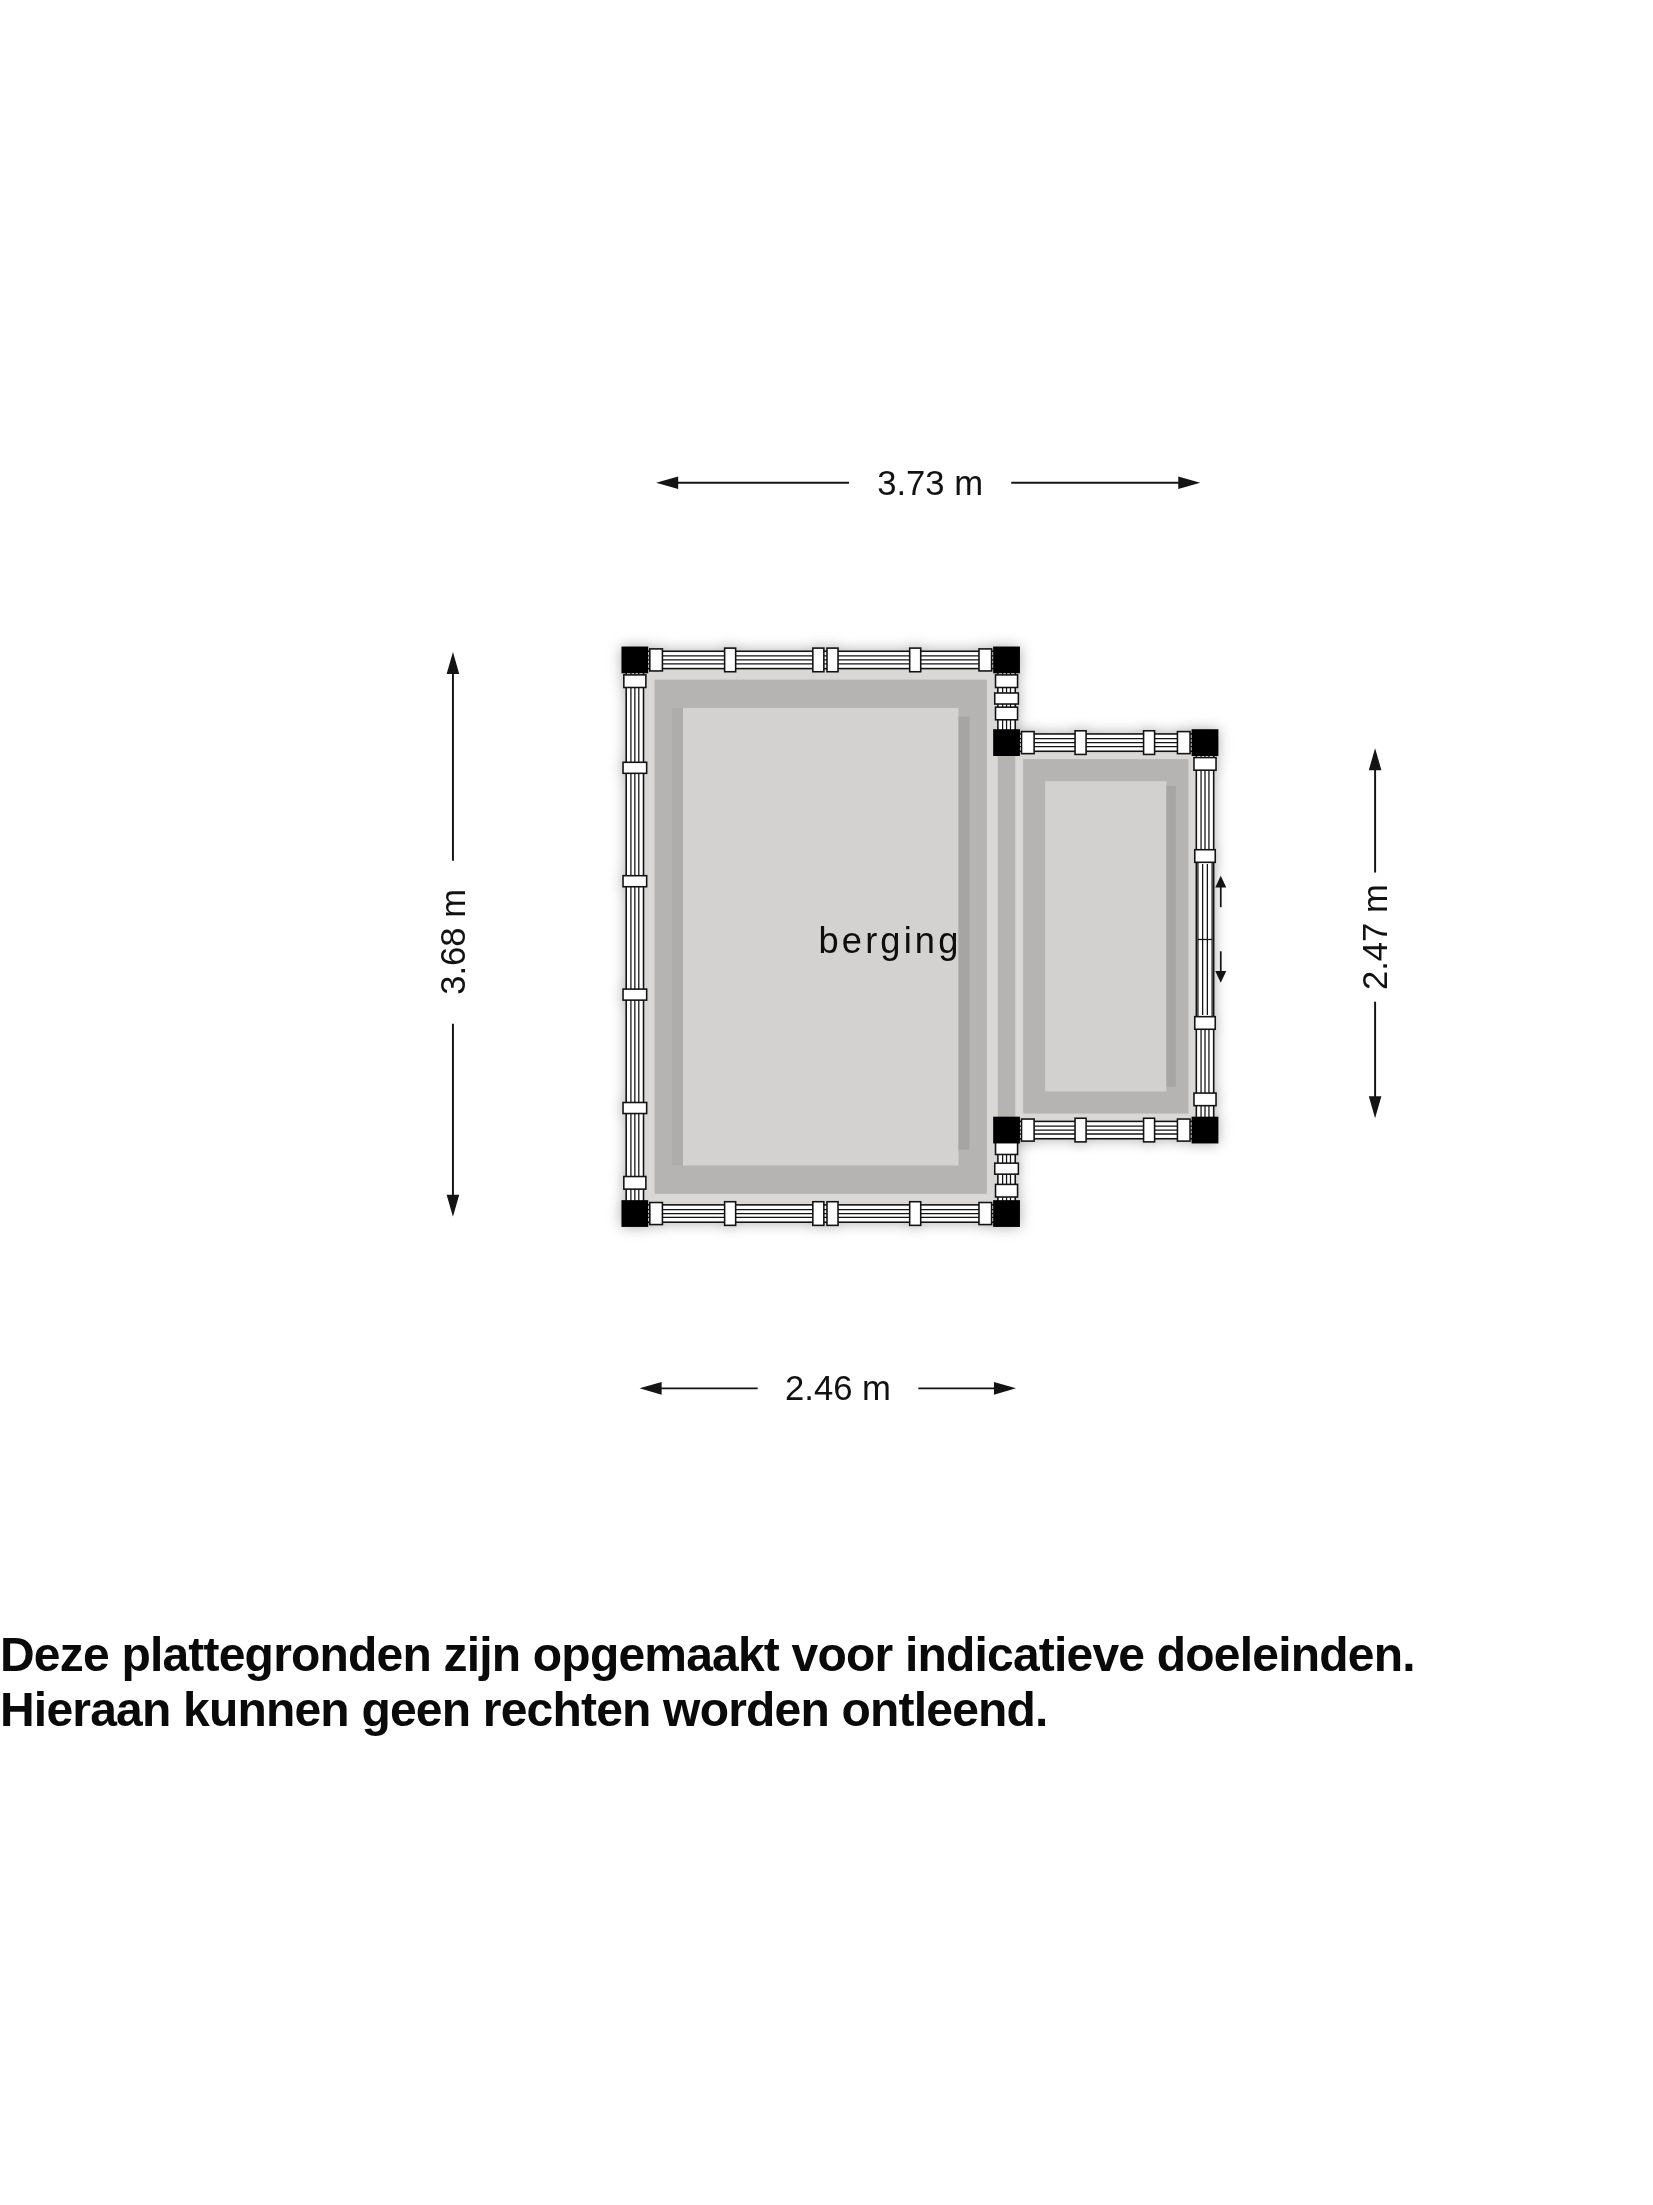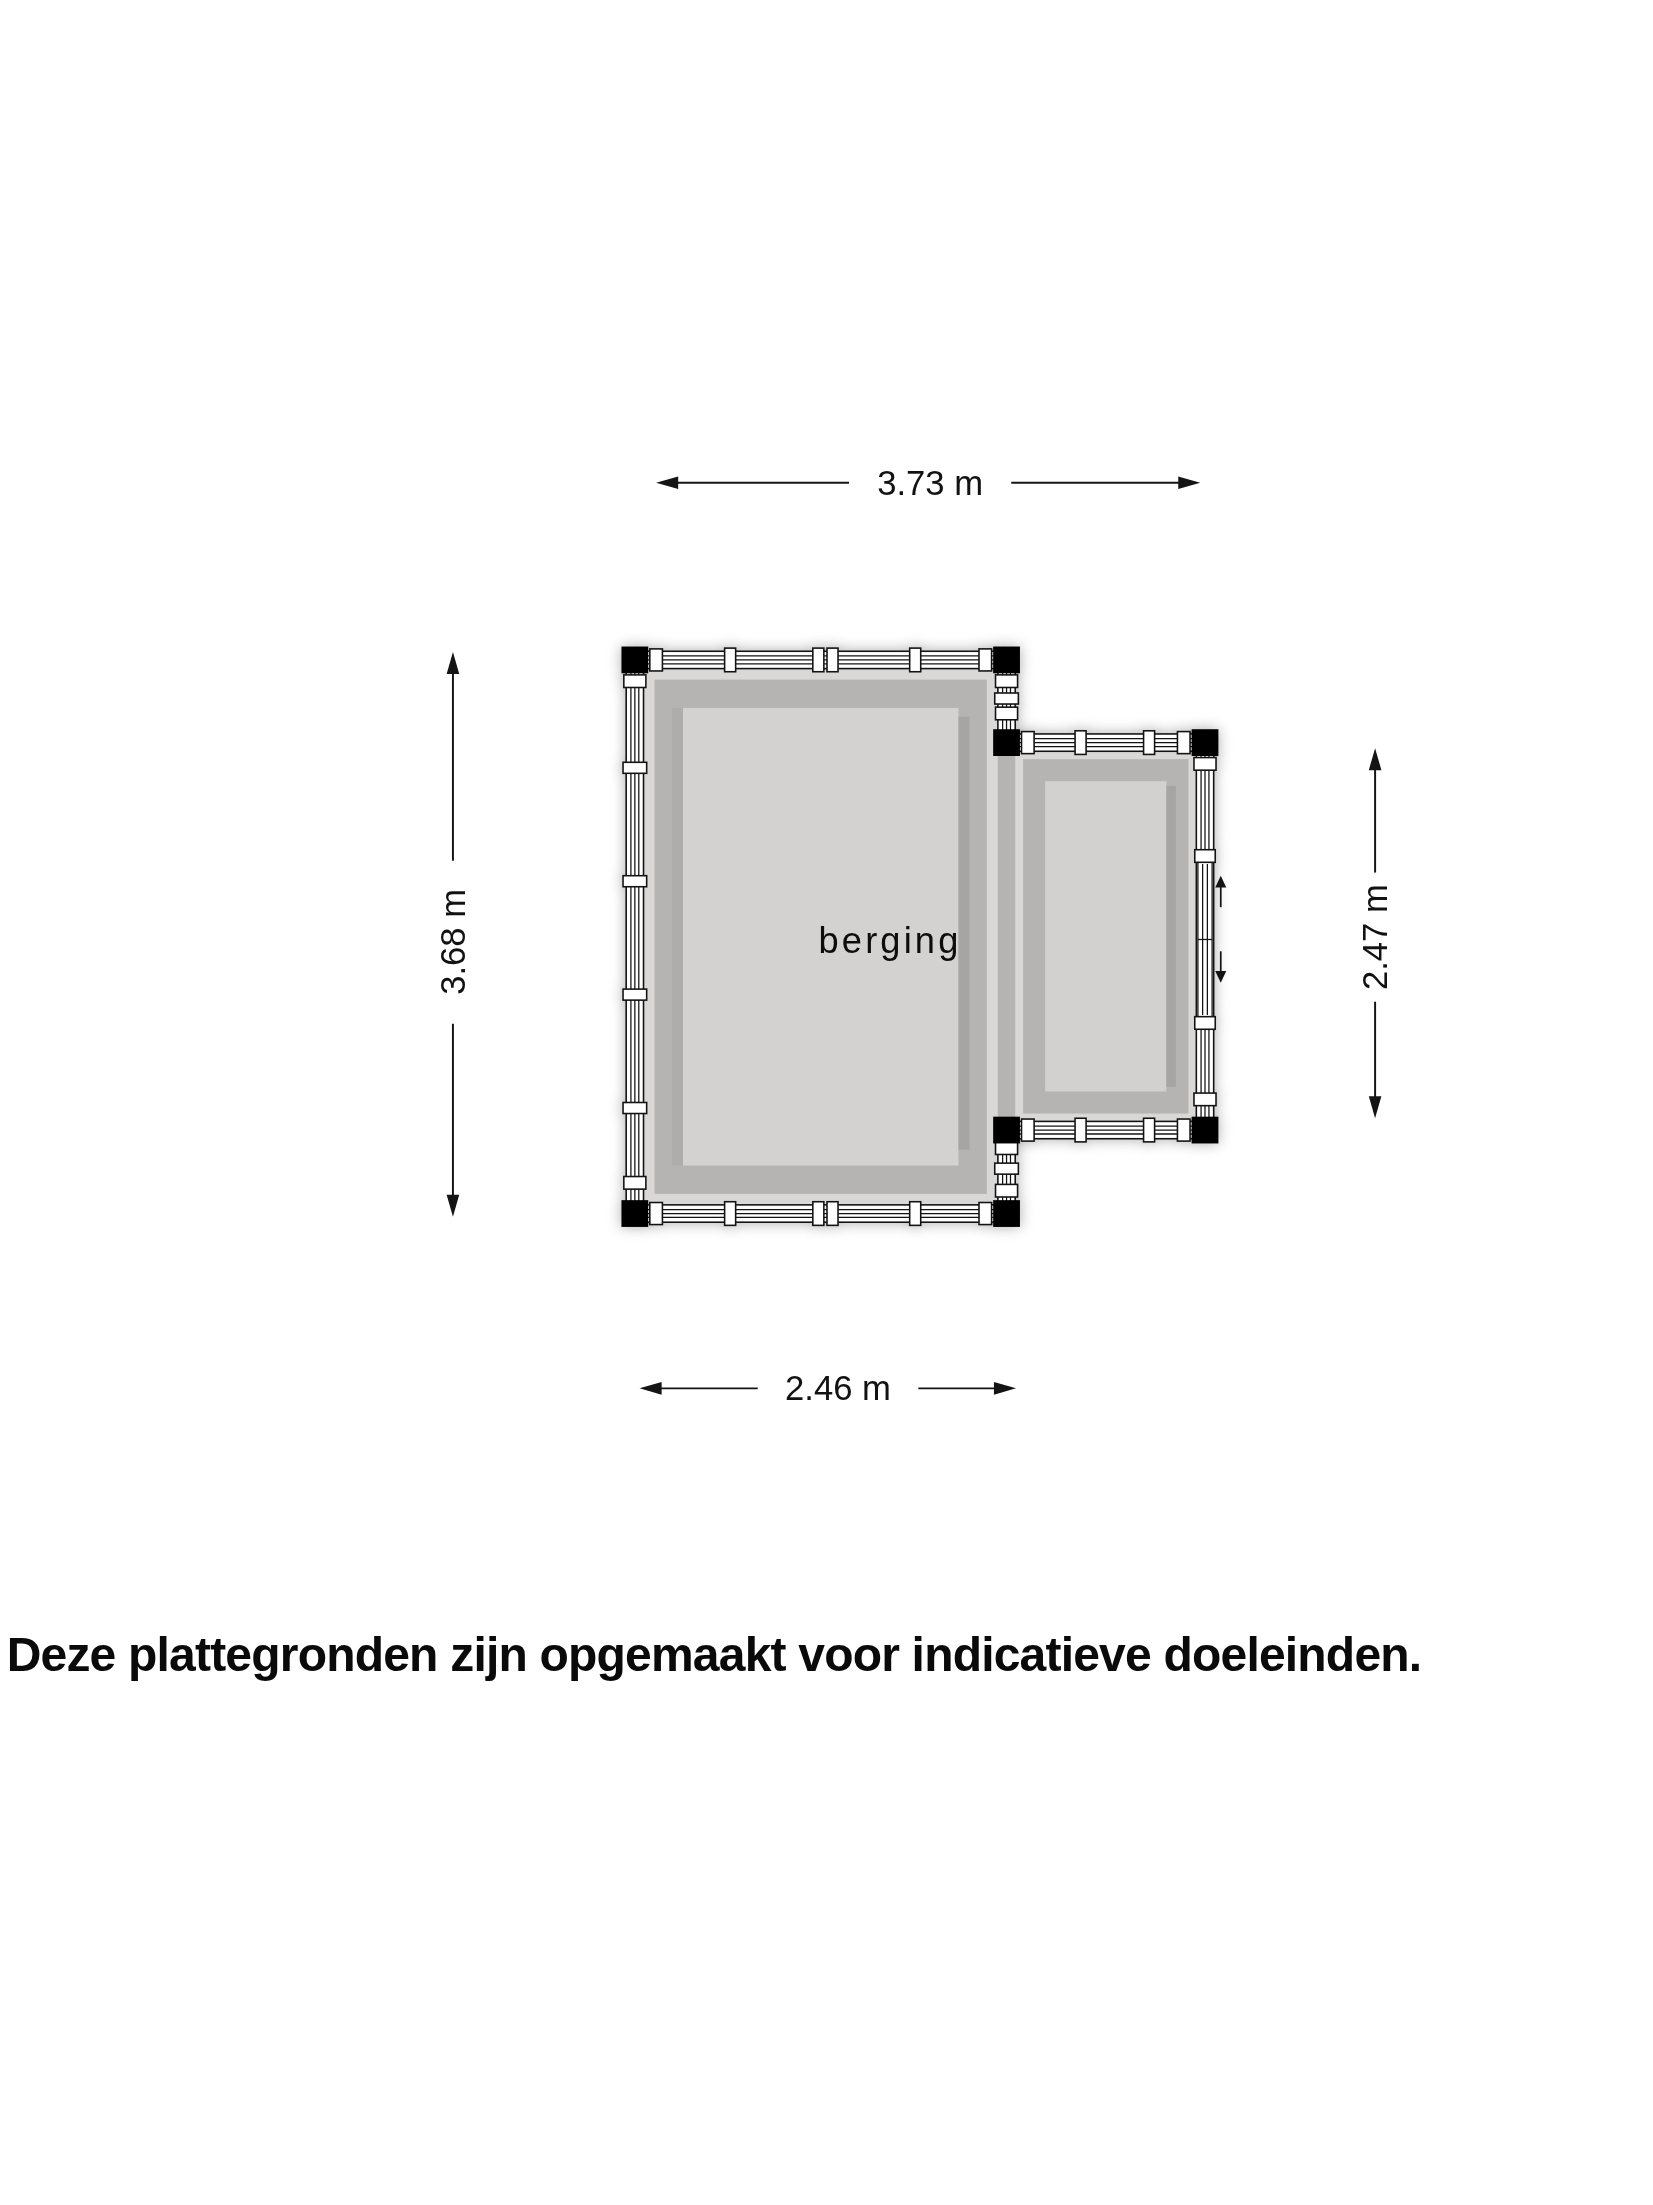--- a/index.html
+++ b/index.html
@@ -23,21 +23,21 @@
   .dim-text { font-size: 44px; fill: #121212; }
   .room-label { font-size: 46px; letter-spacing: 4px; fill: #0d0d0d; }
   .building { filter: drop-shadow(0 0 9px rgba(70,70,70,0.45)); }
   .door-arrow { stroke: #141414; stroke-width: 2.2; fill: none; }
   .door-head { fill: #141414; stroke: none; }
   .disclaimer {
     position: absolute;
     top: 1627px;
     left: 0;
     width: 1428px;
-    text-align: center;
+    text-align: left;
     font-weight: bold;
     font-size: 48px;
     line-height: 55px;
     letter-spacing: -0.8px;
     color: #0a0a0a;
   }
 </style>
 </head>
 <body>
 
@@ -200,14 +200,15 @@
     <line class="dim-line" x1="824" y1="1763" x2="962" y2="1763"></line>
     <line class="dim-line" x1="1166" y1="1763" x2="1278" y2="1763"></line>
     <polygon class="dim-head" points="812,1763 840,1755 840,1771"></polygon>
     <polygon class="dim-head" points="1290,1763 1262,1755 1262,1771"></polygon>
     <text class="dim-text" x="1064" y="1778" text-anchor="middle">2.46 m</text>
   </g>
 </svg>
 
 <div class="disclaimer">
   <div>Deze plattegronden zijn opgemaakt voor indicatieve doeleinden.</div>
+  <div>Hieraan kunnen geen rechten worden ontleend.</div>
 </div>
 
 
 </body></html>

